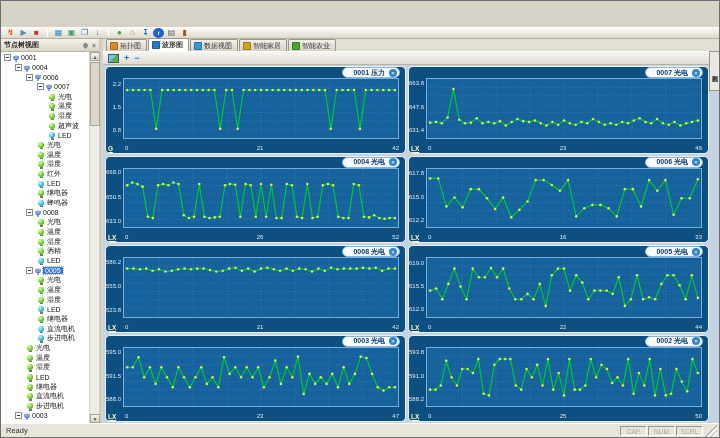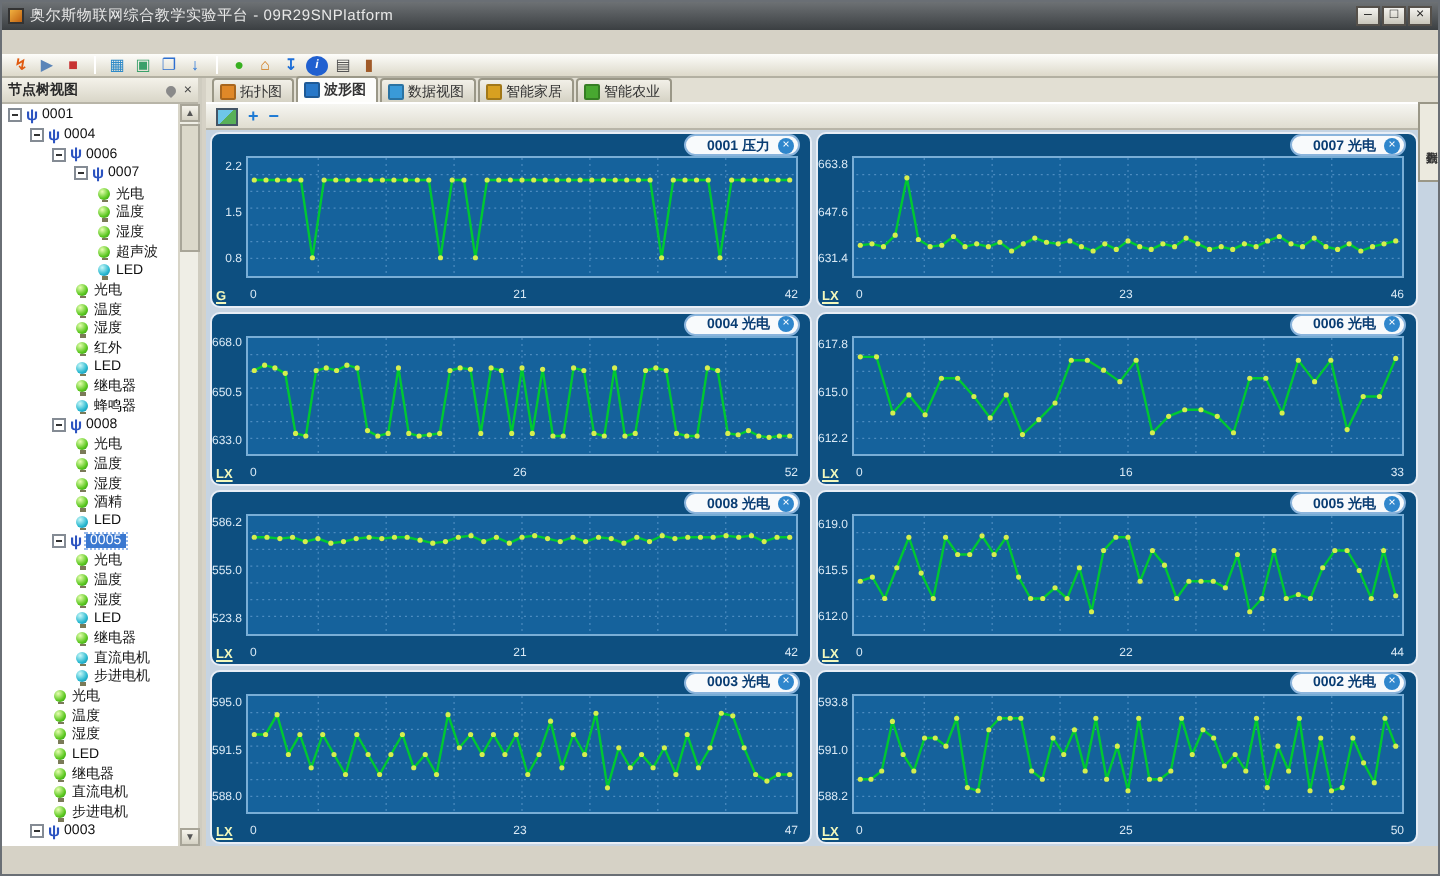--- a/index.html
+++ b/index.html
@@ -75,29 +75,20 @@
   .stcell { width:27px; height:10px; border:1px solid; border-color:#9a978a #fff #fff #9a978a; color:#aca99c; font-size:6.5px; line-height:9px; text-align:center; margin-left:1px; }
   .grip { width:12px; height:12px; margin-left:2px; background:
     linear-gradient(135deg, transparent 50%, #b8b5a8 50%, #b8b5a8 57%, #fff 57%, #fff 64%, transparent 64%,
     transparent 71%, #b8b5a8 71%, #b8b5a8 78%, #fff 78%, #fff 85%, transparent 85%); }
 </style>
 </head>
 <body>
 
 <div class="window">
 
-  <div class="titlebar">
-    <span class="appicon"></span>
-    <span class="apptitle">奥尔斯物联网综合教学实验平台 - 09R29SNPlatform</span>
-    <span class="winbtns">
-      <span class="winbtn">–</span>
-      <span class="winbtn">□</span>
-      <span class="winbtn">×</span>
-    </span>
-  </div>
 
 
   <div class="toolbar" id="toolbar">
       <span class="tbi" style="color: rgb(224, 90, 16);">↯</span>
       <span class="tbi" style="color: rgb(91, 133, 184);">▶</span>
       <span class="tbi" style="color: rgb(200, 50, 50);">■</span>
       <span class="tbsep"></span>
       <span class="tbi" style="color: rgb(46, 138, 200);">▦</span>
       <span class="tbi" style="color: rgb(58, 160, 106);">▣</span>
       <span class="tbi" style="color: rgb(46, 111, 208);">❐</span>
@@ -927,14 +918,21 @@
           <span class="ylab" style="top: 60.3333px;">588.2</span>
           <span class="xlab" style="left: 19px; width: 16px; text-align: left;">0</span>
           <span class="xlab" style="left: 146px; width: 16px; text-align: center;">25</span>
           <span class="xlab" style="left: 277px; width: 16px; text-align: right;">50</span>
           <span class="unit">LX</span>
         </div>
       </div>
     <div class="sidetab">数据列表</div>
   </div>
 
+  <div class="statusbar">
+    <span class="stready">Ready</span>
+    <span class="stcell">CAP</span>
+    <span class="stcell">NUM</span>
+    <span class="stcell">SCRL</span>
+    <span class="grip"></span>
+  </div>
 
 </div>
 
 </body></html>

